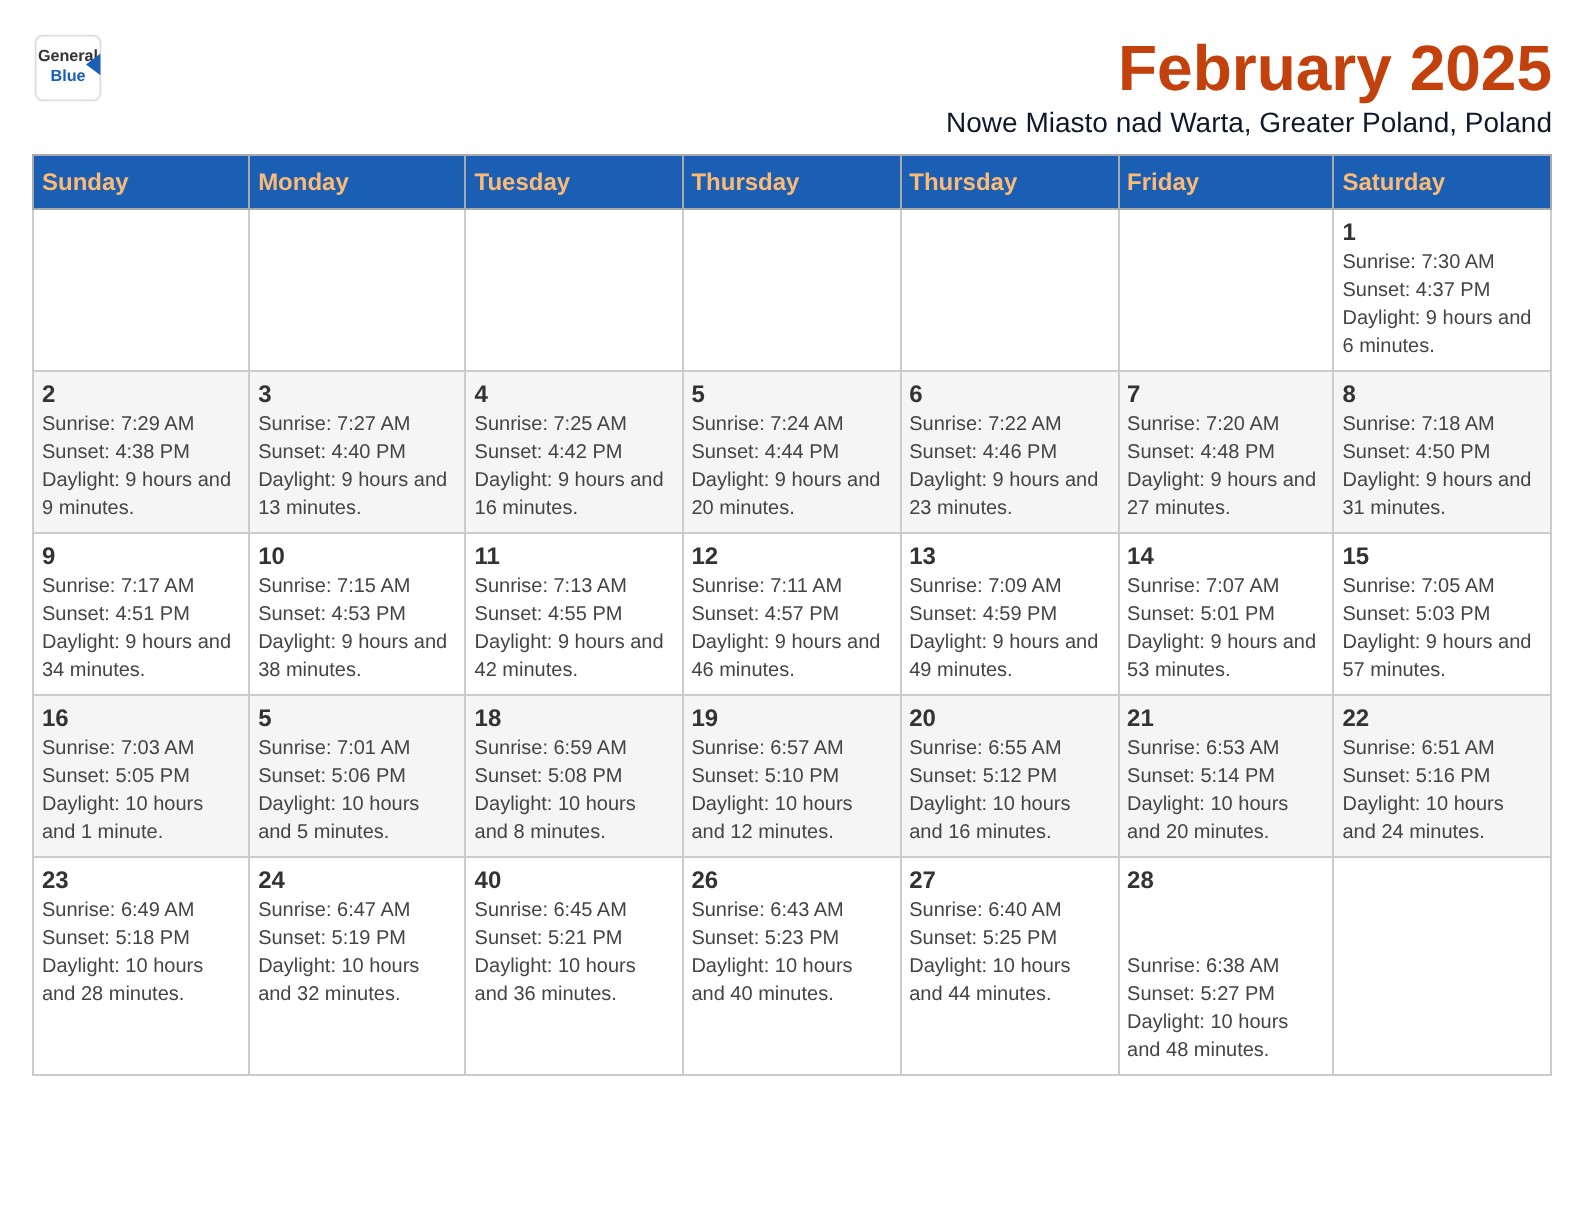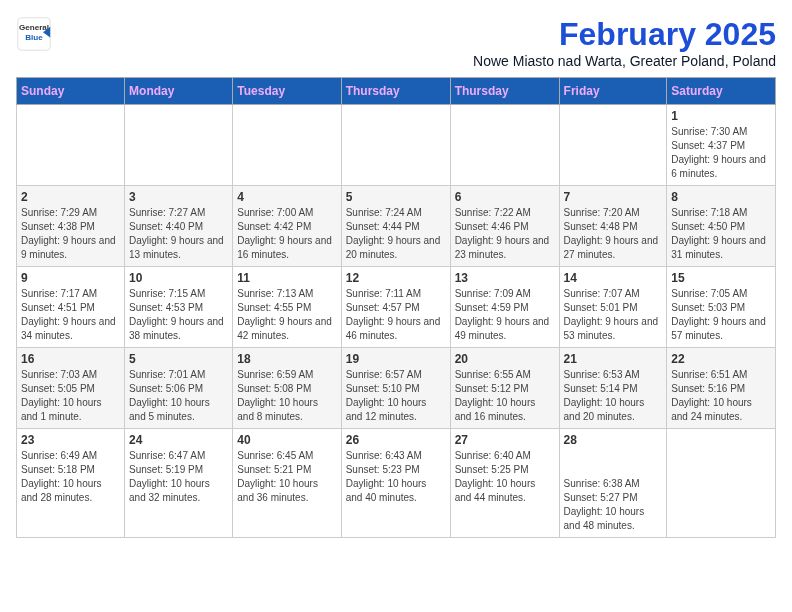--- a/index.html
+++ b/index.html
@@ -6,35 +6,35 @@
     body {
       font-family: Arial, sans-serif;
       background: #fff;
       width: 792px;
       min-height: 612px;
       padding: 16px;
     }
     .main-title {
       font-size: 32px;
       font-weight: bold;
-      color: #1d4ed8;
+      color: #c2410c;
     }
     .subtitle {
       font-size: 14px;
       color: #0f172a;
       font-weight: normal;
     }
     .calendar {
       width: 100%;
       border-collapse: collapse;
       margin-top: 8px;
     }
     .calendar thead tr th {
       background-color: #1a5fb4;
-      color: #f0abfc;
+      color: #fdba74;
       font-size: 12px;
       font-weight: bold;
       padding: 6px 4px;
       text-align: left;
       border: 1px solid #aaa;
     }
     .calendar tbody tr td {
       vertical-align: top;
       border: 1px solid #ccc;
       padding: 4px;
@@ -118,21 +118,21 @@
 Daylight: 9 hours and 9 minutes.</div>
         </td>
         <td>
           <span class="day-number">3</span>
           <div class="day-info" style="white-space: pre-line;">Sunrise: 7:27 AM
 Sunset: 4:40 PM
 Daylight: 9 hours and 13 minutes.</div>
         </td>
         <td>
           <span class="day-number">4</span>
-          <div class="day-info" style="white-space: pre-line;">Sunrise: 7:00 AM
+          <div class="day-info" style="white-space: pre-line;">Sunrise: 7:25 AM
 Sunset: 4:42 PM
 Daylight: 9 hours and 16 minutes.</div>
         </td>
         <td>
           <span class="day-number">5</span>
           <div class="day-info" style="white-space: pre-line;">Sunrise: 7:24 AM
 Sunset: 4:44 PM
 Daylight: 9 hours and 20 minutes.</div>
         </td>
         <td>

